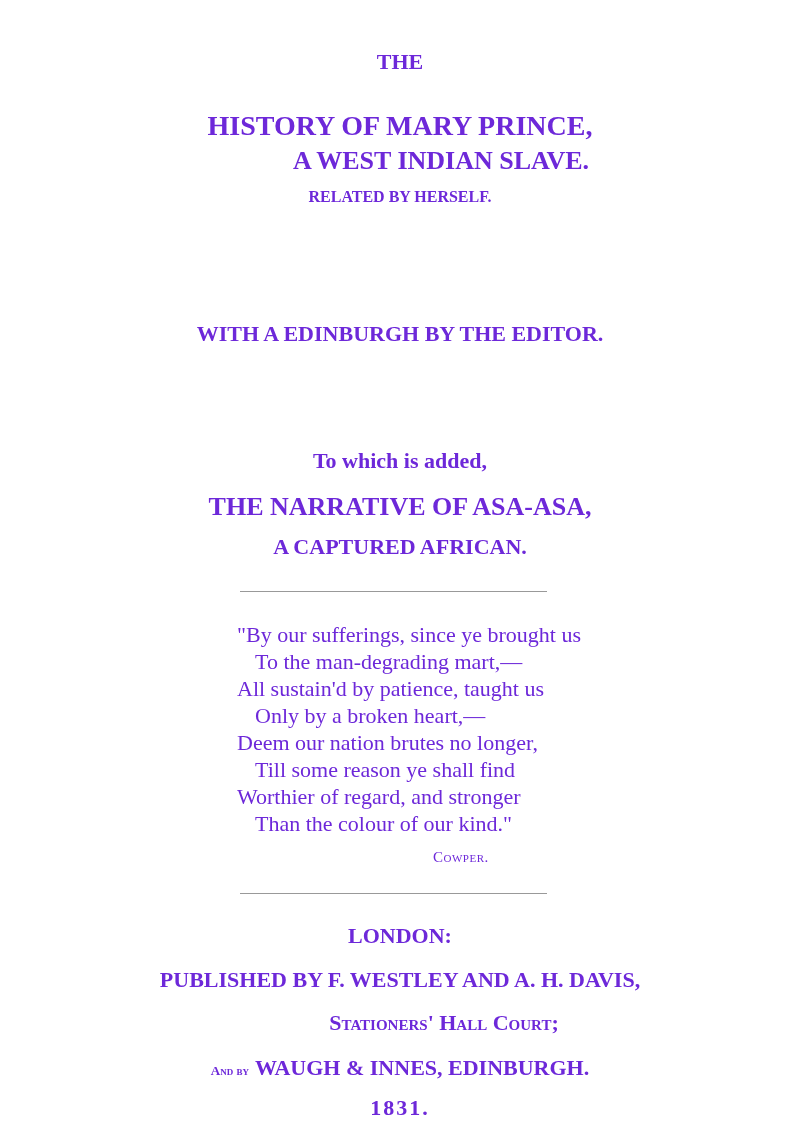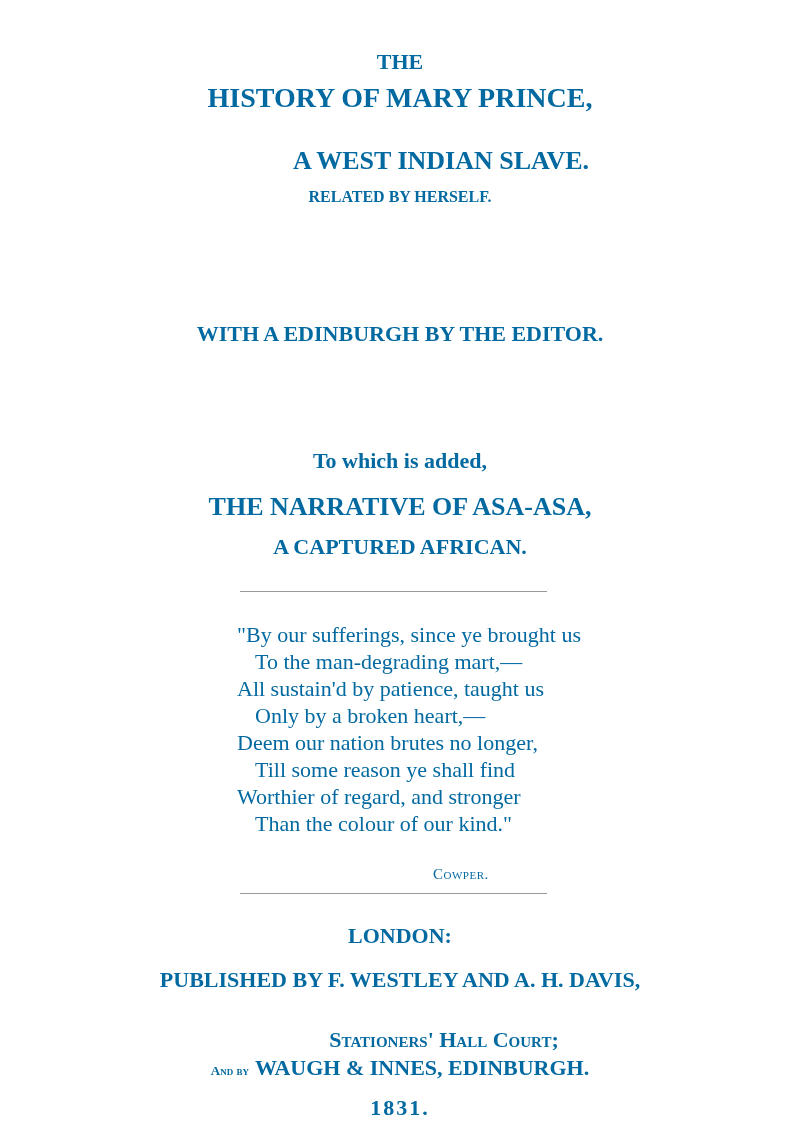--- a/index.html
+++ b/index.html
@@ -5,36 +5,36 @@
   html, body {
     margin: 0;
     padding: 0;
     background: #ffffff;
   }
   .page {
     position: relative;
     width: 800px;
     height: 1133px;
     background: #ffffff;
-    color: #0369a1;
+    color: #6d28d9;
     font-family: "Liberation Serif", "DejaVu Serif", serif;
     overflow: hidden;
   }
   .c {
     position: absolute;
     left: 0;
     width: 100%;
     text-align: center;
     white-space: nowrap;
   }
   .b { font-weight: bold; }
-  .sc { font-variant: small-caps; margin-top: 17px; }
+  .sc { font-variant: small-caps; }
 
   #series-title   { top: 51px;  font-size: 22px; line-height: 22px; }
-  #main-title     { top: 84px;  font-size: 28px; line-height: 28px; }
+  #main-title     { top: 112px;  font-size: 28px; line-height: 28px; }
   #subtitle       { top: 148px; font-size: 26px; line-height: 26px; margin-left: 41px; }
   #related-line   { top: 186px; font-size: 16px; line-height: 22px; }
   #supplement-line{ top: 323px; font-size: 22px; line-height: 22px; }
   #addition-intro { top: 450px; font-size: 22px; line-height: 22px; }
   #addition-title { top: 494px; font-size: 26px; line-height: 26px; }
   #addition-sub   { top: 536px; font-size: 22px; line-height: 22px; }
 
   .rule {
     position: absolute;
     left: 240px;

